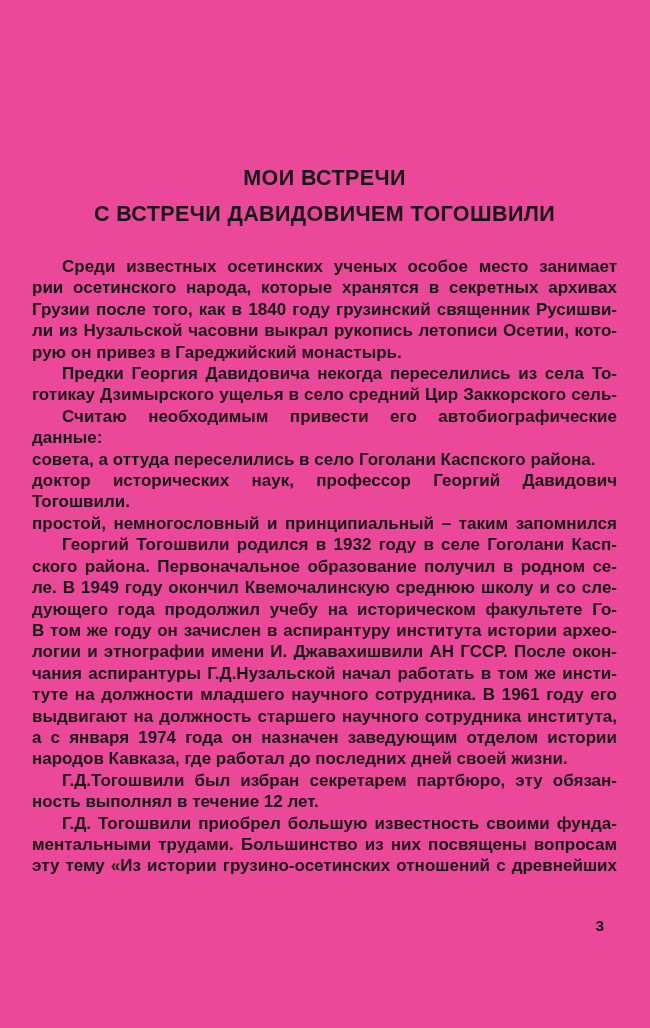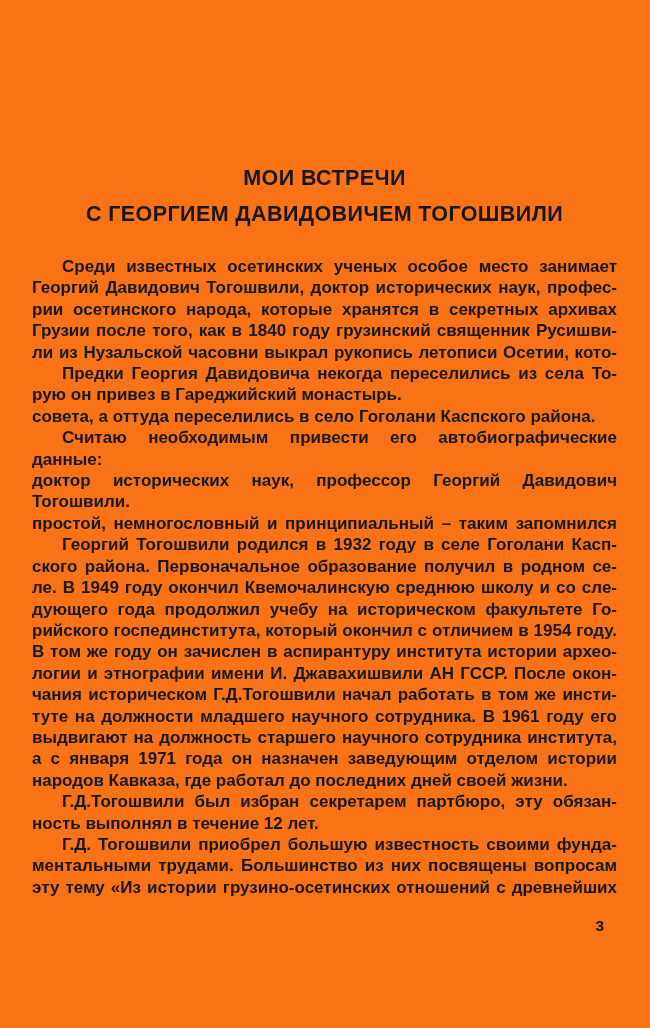--- a/index.html
+++ b/index.html
@@ -4,21 +4,21 @@
 <style>
   html, body {
     margin: 0;
     padding: 0;
     background: #e8e8e8;
   }
   .page {
     position: relative;
     width: 650px;
     height: 1028px;
-    background: #f97316;
+    background: #ec4899;
     font-family: "Liberation Sans", sans-serif;
     font-weight: 700;
     color: #171717;
     overflow: hidden;
   }
   .titles {
     position: absolute;
     top: 166px;
     left: 32px;
     width: 585px;
@@ -60,46 +60,45 @@
     line-height: 17px;
   }
 </style>
 </head>
 <body>
 
 <div class="page">
 
   <div class="titles">
     <div class="title-line">МОИ ВСТРЕЧИ</div>
-    <div class="title-line">С ГЕОРГИЕМ ДАВИДОВИЧЕМ ТОГОШВИЛИ</div>
+    <div class="title-line">С ВСТРЕЧИ ДАВИДОВИЧЕМ ТОГОШВИЛИ</div>
   </div>
 
   <div class="body-text">
       <div class="line para-first">Среди известных осетинских ученых особое место занимает</div>
-      <div class="line">Георгий Давидович Тогошвили, доктор исторических наук, профес-</div>
       <div class="line">рии осетинского народа, которые хранятся в секретных архивах</div>
       <div class="line">Грузии после того, как в 1840 году грузинский священник Русишви-</div>
       <div class="line">ли из Нузальской часовни выкрал рукопись летописи Осетии, кото-</div>
+      <div class="line para-last">рую он привез в Гареджийский монастырь.</div>
       <div class="line para-first">Предки Георгия Давидовича некогда переселились из села То-</div>
-      <div class="line para-last">рую он привез в Гареджийский монастырь.</div>
+      <div class="line">готикау Дзимырского ущелья в село средний Цир Заккорского сель-</div>
+      <div class="line para-first">Считаю необходимым привести его автобиографические данные:</div>
       <div class="line para-last">совета, а оттуда переселились в село Гоголани Каспского района.</div>
-      <div class="line para-first">Считаю необходимым привести его автобиографические данные:</div>
       <div class="line para-last">доктор исторических наук, профессор Георгий Давидович Тогошвили.</div>
       <div class="line">простой, немногословный и принципиальный – таким запомнился</div>
       <div class="line para-first">Георгий Тогошвили родился в 1932 году в селе Гоголани Касп-</div>
       <div class="line">ского района. Первоначальное образование получил в родном се-</div>
       <div class="line">ле. В 1949 году окончил Квемочалинскую среднюю школу и со сле-</div>
       <div class="line">дующего года продолжил учебу на историческом факультете Го-</div>
-      <div class="line">рийского госпединститута, который окончил с отличием в 1954 году.</div>
       <div class="line">В том же году он зачислен в аспирантуру института истории архео-</div>
       <div class="line">логии и этнографии имени И. Джавахишвили АН ГССР. После окон-</div>
-      <div class="line">чания историческом Г.Д.Тогошвили начал работать в том же инсти-</div>
+      <div class="line">чания аспирантуры Г.Д.Нузальской начал работать в том же инсти-</div>
       <div class="line">туте на должности младшего научного сотрудника. В 1961 году его</div>
       <div class="line">выдвигают на должность старшего научного сотрудника института,</div>
-      <div class="line">а с января 1971 года он назначен заведующим отделом истории</div>
+      <div class="line">а с января 1974 года он назначен заведующим отделом истории</div>
       <div class="line para-last">народов Кавказа, где работал до последних дней своей жизни.</div>
       <div class="line para-first">Г.Д.Тогошвили был избран секретарем партбюро, эту обязан-</div>
       <div class="line para-last">ность выполнял в течение 12 лет.</div>
       <div class="line para-first">Г.Д. Тогошвили приобрел большую известность своими фунда-</div>
       <div class="line">ментальными трудами. Большинство из них посвящены вопросам</div>
       <div class="line">эту тему «Из истории грузино-осетинских отношений с древнейших</div>
     </div>
 
   <div class="page-number">3</div>
 

